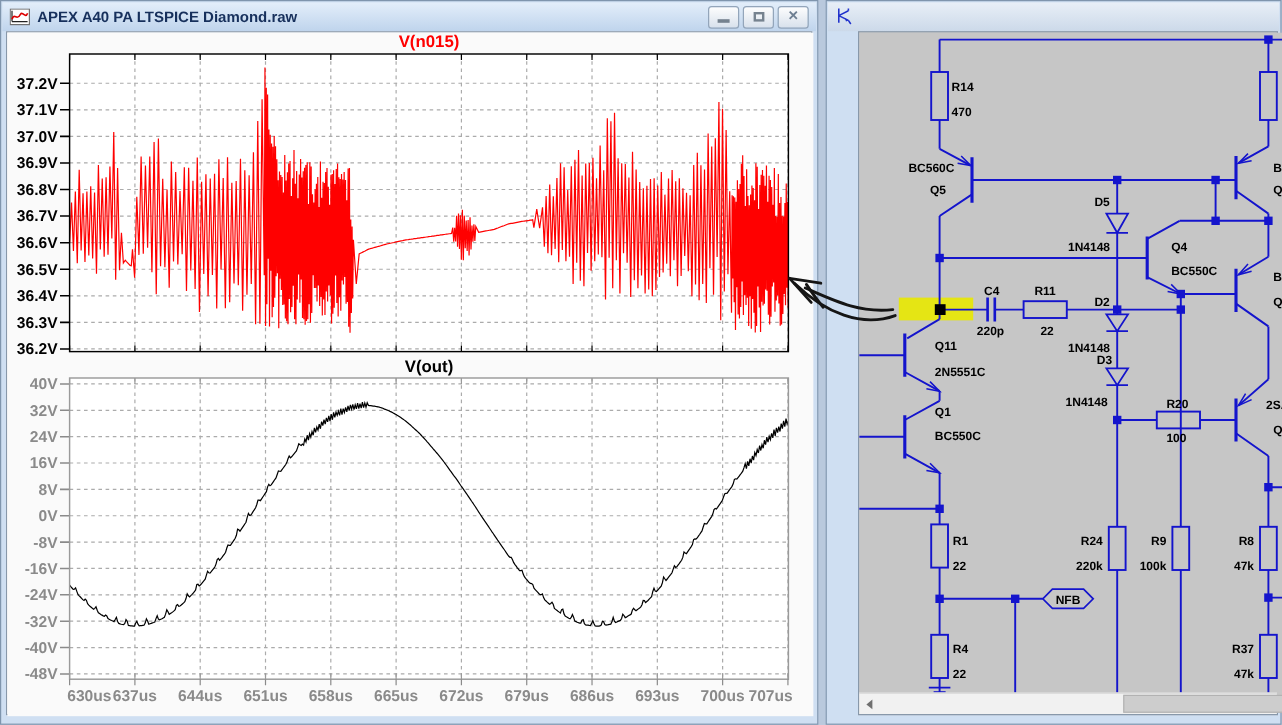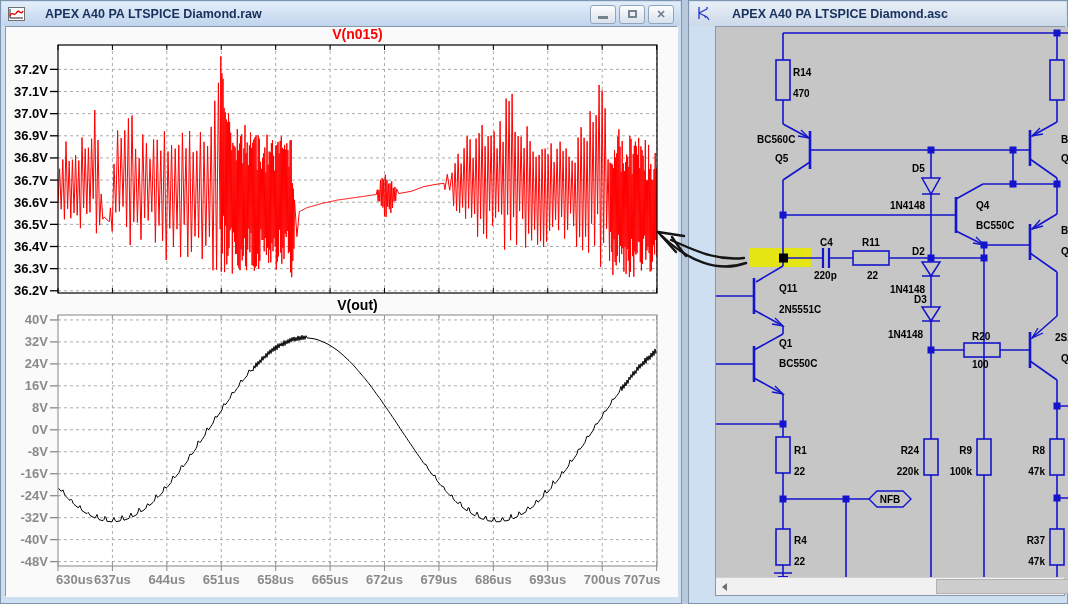--- a/index.html
+++ b/index.html
@@ -1,21 +1,21 @@
 <!DOCTYPE html>
 <html><head>
 <meta charset="utf-8">
 <style>
   html,body{margin:0;padding:0;width:1068px;height:604px;overflow:hidden;
     font-family:"Liberation Sans",sans-serif;background:#b9c9dd;}
   .win{position:absolute;border:1px solid #7f95ad;background:#cfdff2;box-sizing:border-box;}
   #left-window{left:0;top:0;width:682px;height:604px;}
   #right-window{left:688px;top:0;width:380px;height:604px;}
   .titlebar{position:absolute;left:1px;right:1px;top:1px;height:24px;
-    background:linear-gradient(#e3eefa,#bfd4ec);display:flex;align-items:center;gap:20px;
+    background:linear-gradient(#e3eefa,#bfd4ec);display:flex;align-items:center;gap:6px;
     padding:0 6px;box-sizing:border-box;}
   .titlebar.inactive{background:linear-gradient(#e8eff7,#ccd9e9);}
   .title-text{font-size:12.5px;font-weight:bold;color:#17305c;white-space:nowrap;}
   .winbtns{margin-left:auto;display:flex;gap:3px;}
   .wbtn{width:24px;height:17px;border:1px solid #93a5ba;border-radius:3px;
     background:linear-gradient(#fdfdfd,#d8e1ec);display:flex;align-items:center;justify-content:center;
     color:#6e7f92;font-weight:bold;font-size:11px;line-height:1;}
   .wbtn .minbar{width:10px;height:3px;background:#75828f;margin-top:6px;}
   .wbtn .rest{width:9px;height:8px;border:2px solid #75828f;box-sizing:border-box;}
   .client{position:absolute;left:4px;top:25px;right:4px;bottom:7px;
@@ -250,21 +250,20 @@
       </svg>
   </div>
 </div>
 
 <div id="right-window" class="win">
   <div class="titlebar inactive">
     <svg width="16" height="16" viewBox="0 0 16 16">
       <path d="M3,1 V13 M3,7 L11,3 M3,7 L11,11 M11,3 V1 M11,11 L13,14" stroke="#2233cc" stroke-width="1.3" fill="none"></path>
       <path d="M8,9 L11,11 L9,12 Z" fill="#2233cc"></path>
     </svg>
-    <span class="title-text">APEX A40 PA LTSPICE Diamond.asc</span>
   </div>
   <div class="client" id="right-client">
     <svg id="schem-svg" width="376" height="555" viewBox="690 25 376 555">
         <rect x="690" y="25" width="376" height="555" fill="#c6c6c6"></rect>
         <rect x="723" y="246" width="62" height="19" fill="#e8e800" opacity="0.9"></rect>
         <path d="M757,31 H1066 M757,31 V58 M757,98 V122 M757,178 V256 M757,213 H930 M784,148 H1004 M905,148 V176 M905,192 V256 M957,182 H1031 M987,148 V182 M958,243 V256 M958,243 H1004 M757,256 H797 M803,256 H827 M863,256 H958 M905,256 V260 M905,274 V305 M905,319 V437 M905,473 V577 M905,348 H938 M974,348 H1004 M958,256 V437 M958,473 V577 M1031,31 V58 M1031,98 V120 M1031,176 V212 M1031,270 V314 M1031,378 V437 M1031,404 H1066 M1031,473 V527 M1031,496 H1066 M1031,563 V577 M757,256 V264 M757,324 V332 M757,392 V435 M690,294 H728 M690,362 H728 M690,422 H757 M757,471 V527 M757,497 H843 M820,497 V577 M757,563 V571 M748,571 H766 M757,571 V575" stroke="#1414cc" stroke-width="1.6" fill="none"></path>
         <path d="M757,122 L783,136 M784,160 L757,178 M930,197 L957,182 M930,229 L958,243 M1031,120 L1006,134 M1004,157 L1031,176 M1031,212 L1006,227 M1004,251 L1031,270 M1031,314 L1006,336 M1004,359 L1031,378 M730,280 L757,264 M728,308 L757,324 M728,348 L757,332 M728,376 L757,392" stroke="#1414cc" stroke-width="1.6" fill="none"></path>
         <path d="M784,129 V167 M930,195 V231 M1004,128 V164 M1004,222 V258 M1004,330 V366 M728,276 V312 M728,344 V380" stroke="#1414cc" stroke-width="2.6" fill="none"></path>
         <path d="M772,134 L783,136 L775,128 M1014,126 L1006,134 L1017,132 M1014,218 L1006,227 L1017,224 M1012,326 L1006,336 L1017,331 M947,241 L958,243 L950,235 M746,322 L757,324 L749,316 M746,390 L757,392 L749,384" stroke="#1414cc" stroke-width="1.3" fill="none"></path>
         <path d="M896,176 L914,176 L905,192 Z M896,192 H914 M896,260 L914,260 L905,274 Z M896,274 H914 M896,305 L914,305 L905,319 Z M896,319 H914" stroke="#1414cc" stroke-width="1.5" fill="none"></path>

